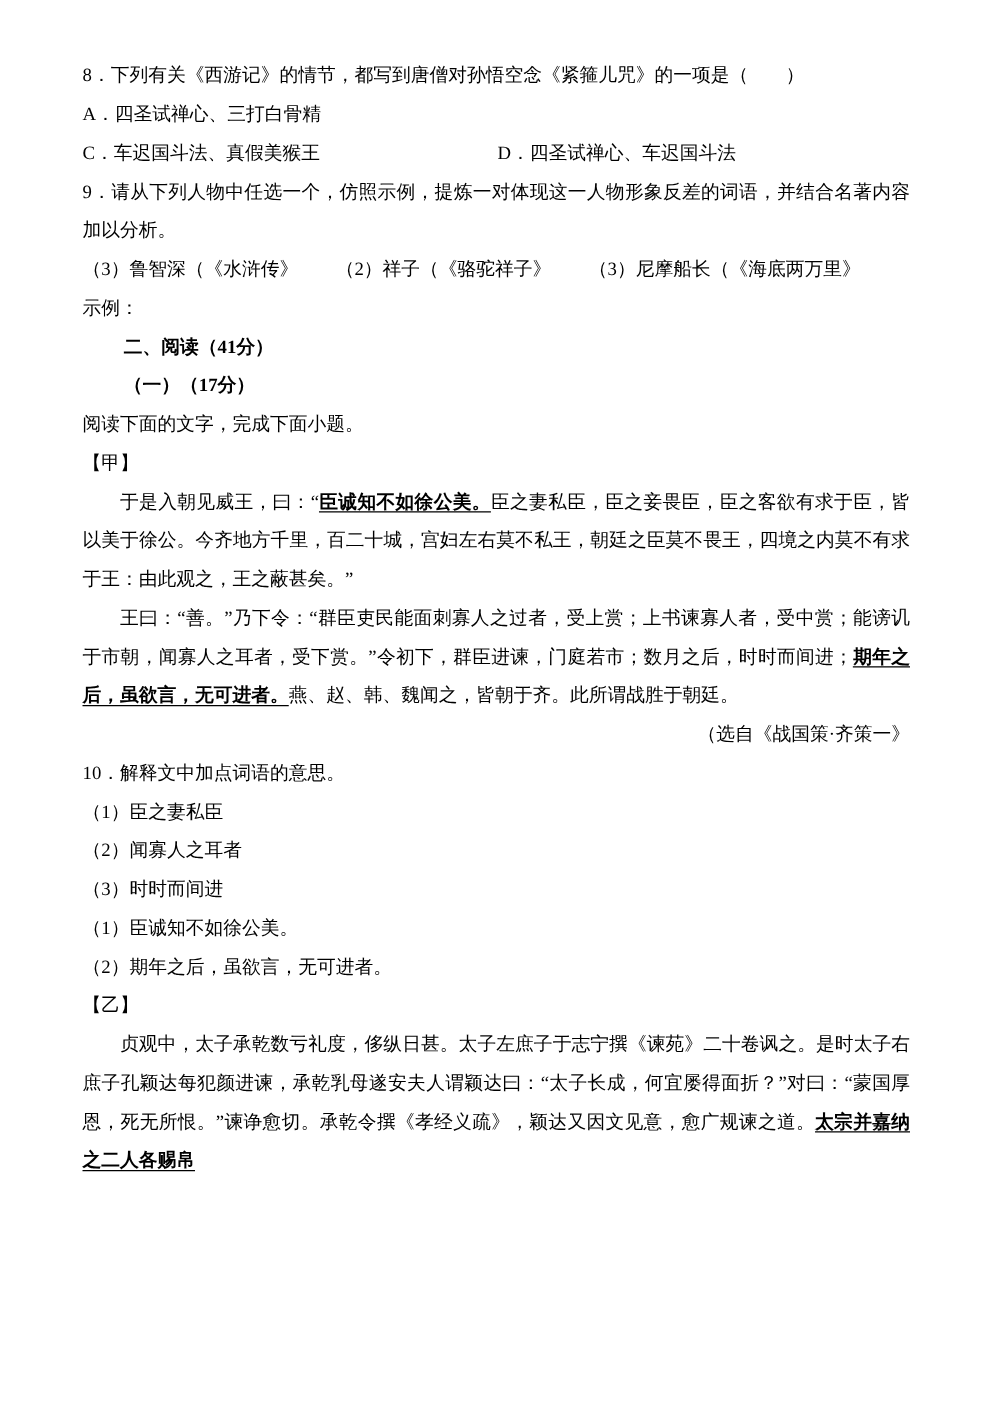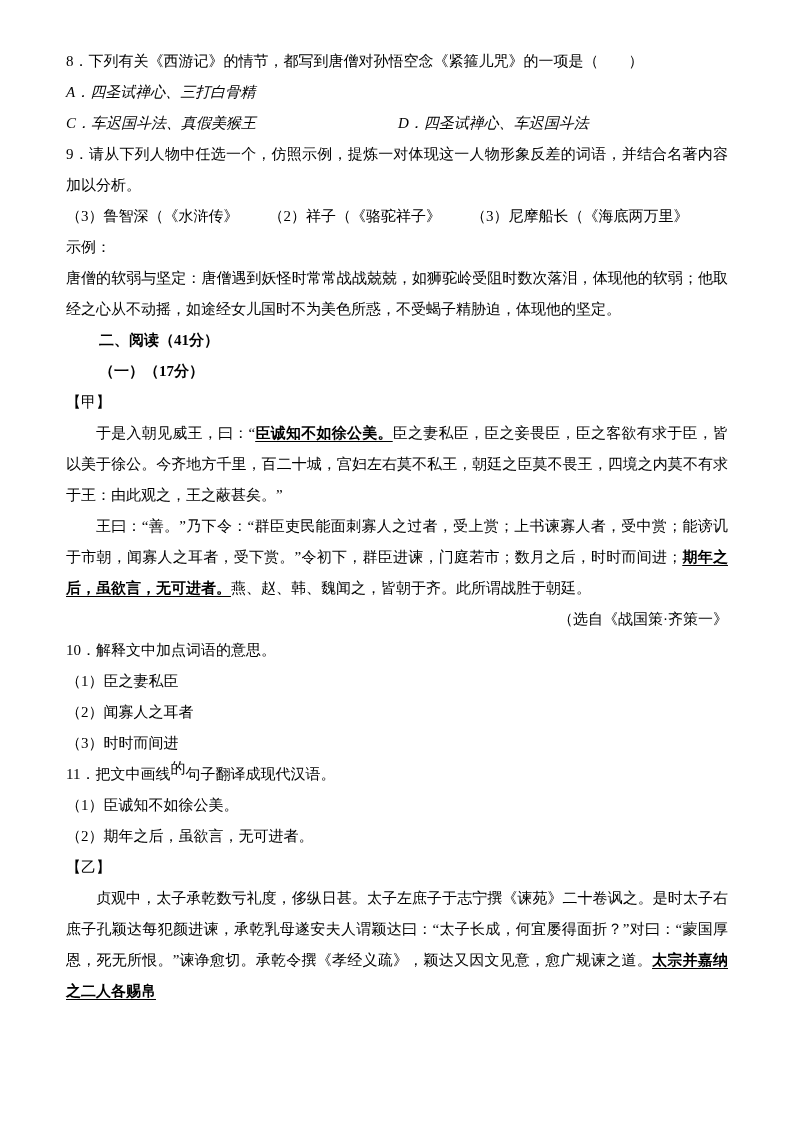--- a/index.html
+++ b/index.html
@@ -23,21 +23,20 @@
     background: #ffffff;
   }
   p {
     margin: 0;
     line-height: 31px;
     text-align: justify;
   }
   .row {
     display: flex;
     line-height: 31px;
-    font-style: italic;
   }
   .cell-left {
     width: 332px;
     flex: 0 0 332px;
   }
   .cell-right {
     flex: 1;
   }
   .bold { font-weight: bold; margin-left: 33px; }
   .indent { text-indent: 2em; }
@@ -68,44 +67,43 @@
     <span class="cell-left">C．车迟国斗法、真假美猴王</span>
     <span class="cell-right">D．四圣试禅心、车迟国斗法</span>
   </div>
 
   <p>9．请从下列人物中任选一个，仿照示例，提炼一对体现这一人物形象反差的词语，并结合名著内容加以分析。</p>
 
   <p>（3）鲁智深（《水浒传》　　（2）祥子（《骆驼祥子》　　（3）尼摩船长（《海底两万里》</p>
 
   <p>示例：</p>
 
-  <p>唐僧的软弱与坚定：唐僧遇到妖怪时常常战战兢兢，如狮驼岭受阻时数次落泪，体现他的软弱；他取经之心从不动摇，如途经女儿国时不为美色所惑，不受蝎子精胁迫，体现他的坚定。</p>
 
   <p class="bold">二、阅读（41分）</p>
 
   <p class="bold">（一）（17分）</p>
 
+  <p>阅读下面的文字，完成下面小题。</p>
 
   <p>【甲】</p>
 
   <p class="indent"><span>于是入朝见威王，曰：“</span><span class="ul">臣诚知不如徐公美。</span><span>臣之妻私臣，臣之妾畏臣，臣之客欲有求于臣，皆以美于徐公。今齐地方千里，百二十城，宫妇左右莫不私王，朝廷之臣莫不畏王，四境之内莫不有求于王：由此观之，王之蔽甚矣。”</span></p>
 
   <p class="indent"><span>王曰：“善。”乃下令：“群臣吏民能面刺寡人之过者，受上赏；上书谏寡人者，受中赏；能谤讥于市朝，闻寡人之耳者，受下赏。”令初下，群臣进谏，门庭若市；数月之后，时时而间进；</span><span class="ul">期年之后，虽欲言，无可进者。</span><span>燕、赵、韩、魏闻之，皆朝于齐。此所谓战胜于朝廷。</span></p>
 
   <p class="right">（选自《战国策·齐策一》</p>
 
   <p>10．解释文中加点词语的意思。</p>
 
   <p>（1）臣之妻私臣</p>
 
   <p>（2）闻寡人之耳者</p>
 
   <p>（3）时时而间进</p>
 
-  <p><span>11．把文中画线</span><span class="raised">的</span><span>句子翻译成现代汉语。</span></p>
 
   <p>（1）臣诚知不如徐公美。</p>
 
   <p>（2）期年之后，虽欲言，无可进者。</p>
 
   <p>【乙】</p>
 
   <p class="indent"><span>贞观中，太子承乾数亏礼度，侈纵日甚。太子左庶子于志宁撰《谏苑》二十卷讽之。是时太子右庶子孔颖达每犯颜进谏，承乾乳母遂安夫人谓颖达曰：“太子长成，何宜屡得面折？”对曰：“蒙国厚恩，死无所恨。”谏诤愈切。承乾令撰《孝经义疏》，颖达又因文见意，愈广规谏之道。</span><span class="ul">太宗并嘉纳之二人各赐帛</span></p>
 
 </div>

